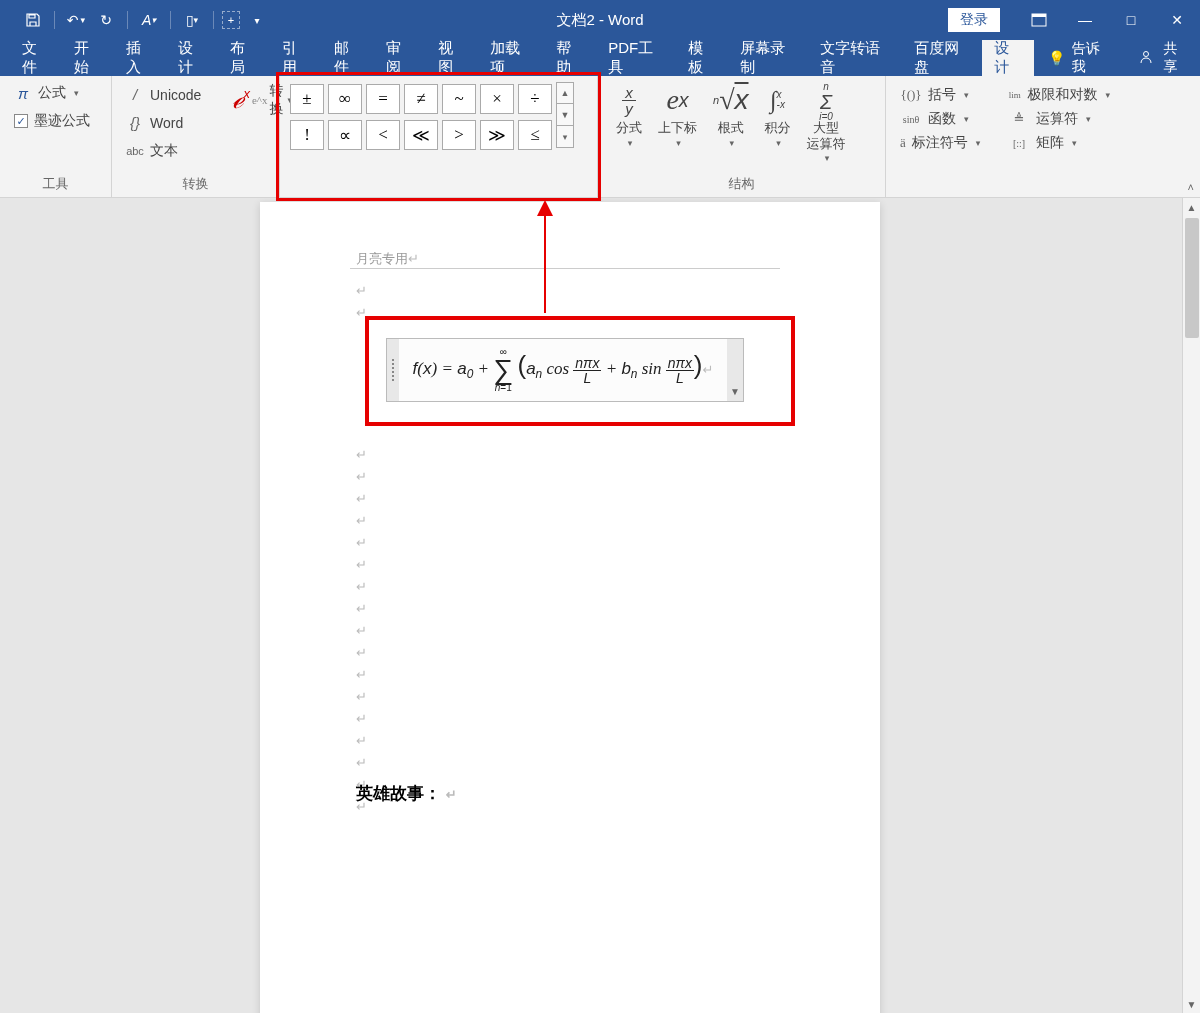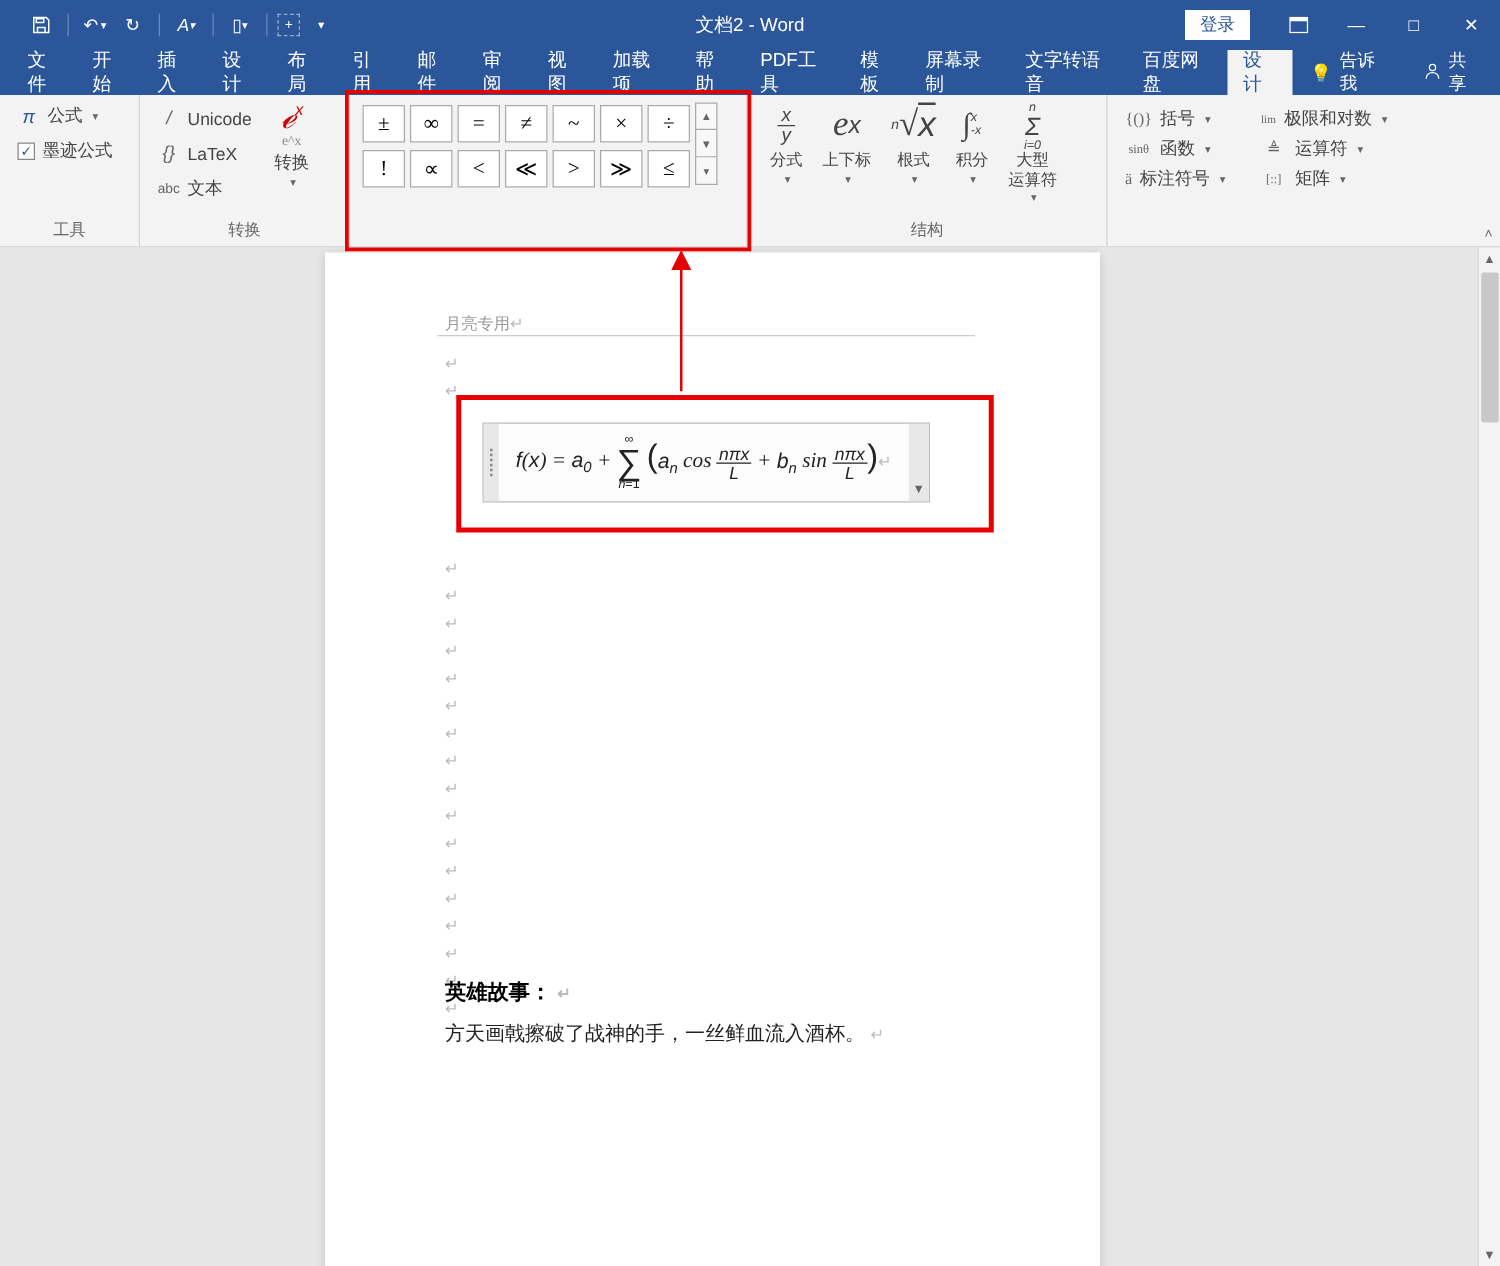--- a/index.html
+++ b/index.html
@@ -14,35 +14,35 @@
 .title-right { margin-left: auto; display: flex; align-items: center; gap: 0; }
 .login-btn { background: #fff; color: #2b579a; padding: 3px 12px; font-size: 14px; margin-right: 16px; cursor: pointer; }
 .win-btn { width: 46px; height: 40px; display: flex; align-items: center; justify-content: center; color: #fff; font-size: 14px; cursor: pointer; }
 
 
 .tabs { background: #2b579a; height: 36px; display: flex; align-items: stretch; padding-left: 10px; }
 .tab { padding: 0 12px; display: flex; align-items: center; color: #fff; font-size: 15px; cursor: pointer; }
 .tab.active { background: #f3f3f3; color: #2b579a; }
 .tab-right { margin-left: auto; display: flex; align-items: center; }
 .tell-me { display: flex; align-items: center; gap: 6px; color: #fff; padding: 0 14px; font-size: 14px; }
-.share-btn { display: flex; align-items: center; gap: 6px; color: #fff; padding: 0 18px; font-size: 14px; }
+.share-btn { display: flex; align-items: center; gap: 6px; color: #fff; padding: 0 18px; font-size: 14px; text-align: center; }
 
 
 .ribbon { background: #f3f3f3; height: 122px; border-bottom: 1px solid #d4d4d4; display: flex; position: relative; }
 .ribbon-group { border-right: 1px solid #d4d4d4; padding: 6px 10px 2px; display: flex; flex-direction: column; }
 .ribbon-group-label { text-align: center; font-size: 13px; color: #666; padding: 3px 0 2px; margin-top: auto; }
 .ribbon-body { flex: 1; display: flex; flex-direction: column; gap: 6px; }
 
 .tool-item { display: flex; align-items: center; gap: 6px; font-size: 14px; color: #444; cursor: pointer; padding: 2px 4px; white-space: nowrap; }
 .tool-icon { font-size: 15px; color: #2b579a; width: 18px; text-align: center; font-style: italic; }
 .tool-icon.g { color: #666; }
 .checkbox { width: 14px; height: 14px; border: 1px solid #888; display: inline-flex; align-items: center; justify-content: center; font-size: 11px; color: #2b579a; background: #fff; }
 .dd { font-size: 9px; color: #666; margin-left: 2px; }
 
-.convert-big { display: flex; flex-direction: column; align-items: center; gap: 2px; cursor: pointer; padding: 0 6px; }
+.convert-big { display: flex; flex-direction: row; align-items: center; gap: 2px; cursor: pointer; padding: 0 6px; margin-left: 12px; }
 .convert-icon { font-size: 26px; color: #c00; font-style: italic; font-family: "Times New Roman", serif; line-height: 0.9; }
 .convert-sub { font-size: 11px; color: #888; font-family: "Times New Roman", serif; }
 .convert-label { font-size: 14px; color: #444; }
 
 
 .symbols-group { position: relative; }
 .red-box-ribbon { position: absolute; border: 3px solid #e60000; top: -4px; left: -4px; right: -4px; bottom: -4px; pointer-events: none; z-index: 5; }
 .sym-gallery { display: flex; gap: 4px; align-items: flex-start; }
 .sym-grid { display: flex; flex-direction: column; gap: 6px; padding-top: 2px; }
 .sym-row { display: flex; gap: 4px; }
@@ -184,21 +184,21 @@
 
   <div class="ribbon-group" style="width:168px">
     <div class="ribbon-body" style="flex-direction:row;gap:8px;align-items:flex-start">
       <div style="display:flex;flex-direction:column;gap:7px;padding-top:2px">
         <div class="tool-item">
           <span class="tool-icon g">/</span>
           <span>Unicode</span>
         </div>
         <div class="tool-item">
           <span class="tool-icon g">{}</span>
-          <span>LaTeX</span>
+          <span>Word</span>
         </div>
         <div class="tool-item">
           <span class="tool-icon g" style="font-size:11px;font-style:normal">abc</span>
           <span>文本</span>
         </div>
       </div>
       <div class="convert-big">
         <div class="convert-icon">ℯ<sup style="font-size:13px">x</sup></div>
         <div class="convert-sub">e^x</div>
         <div class="convert-label">转换</div>
@@ -390,21 +390,20 @@
         <div class="empty-para">↵</div>
         <div class="empty-para">↵</div>
         <div class="empty-para">↵</div>
         <div class="empty-para">↵</div>
         <div class="empty-para">↵</div>
         <div class="empty-para">↵</div>
       </div>
       <div class="body-text" style="top:580px">
         <div class="heading"><span>英雄故事：</span> <span class="para-mark">↵</span></div>
         <div style="height:8px"></div>
-        <div class="body-line"><span>方天画戟擦破了战神的手，一丝鲜血流入酒杯。</span> <span class="para-mark">↵</span></div>
       </div>
     </div>
     <div class="scrollbar-v">
       <div class="scroll-up">▲</div>
       <div class="scroll-thumb"></div>
       <div class="scroll-down">▼</div>
     </div>
   </div>
 </div>
 

